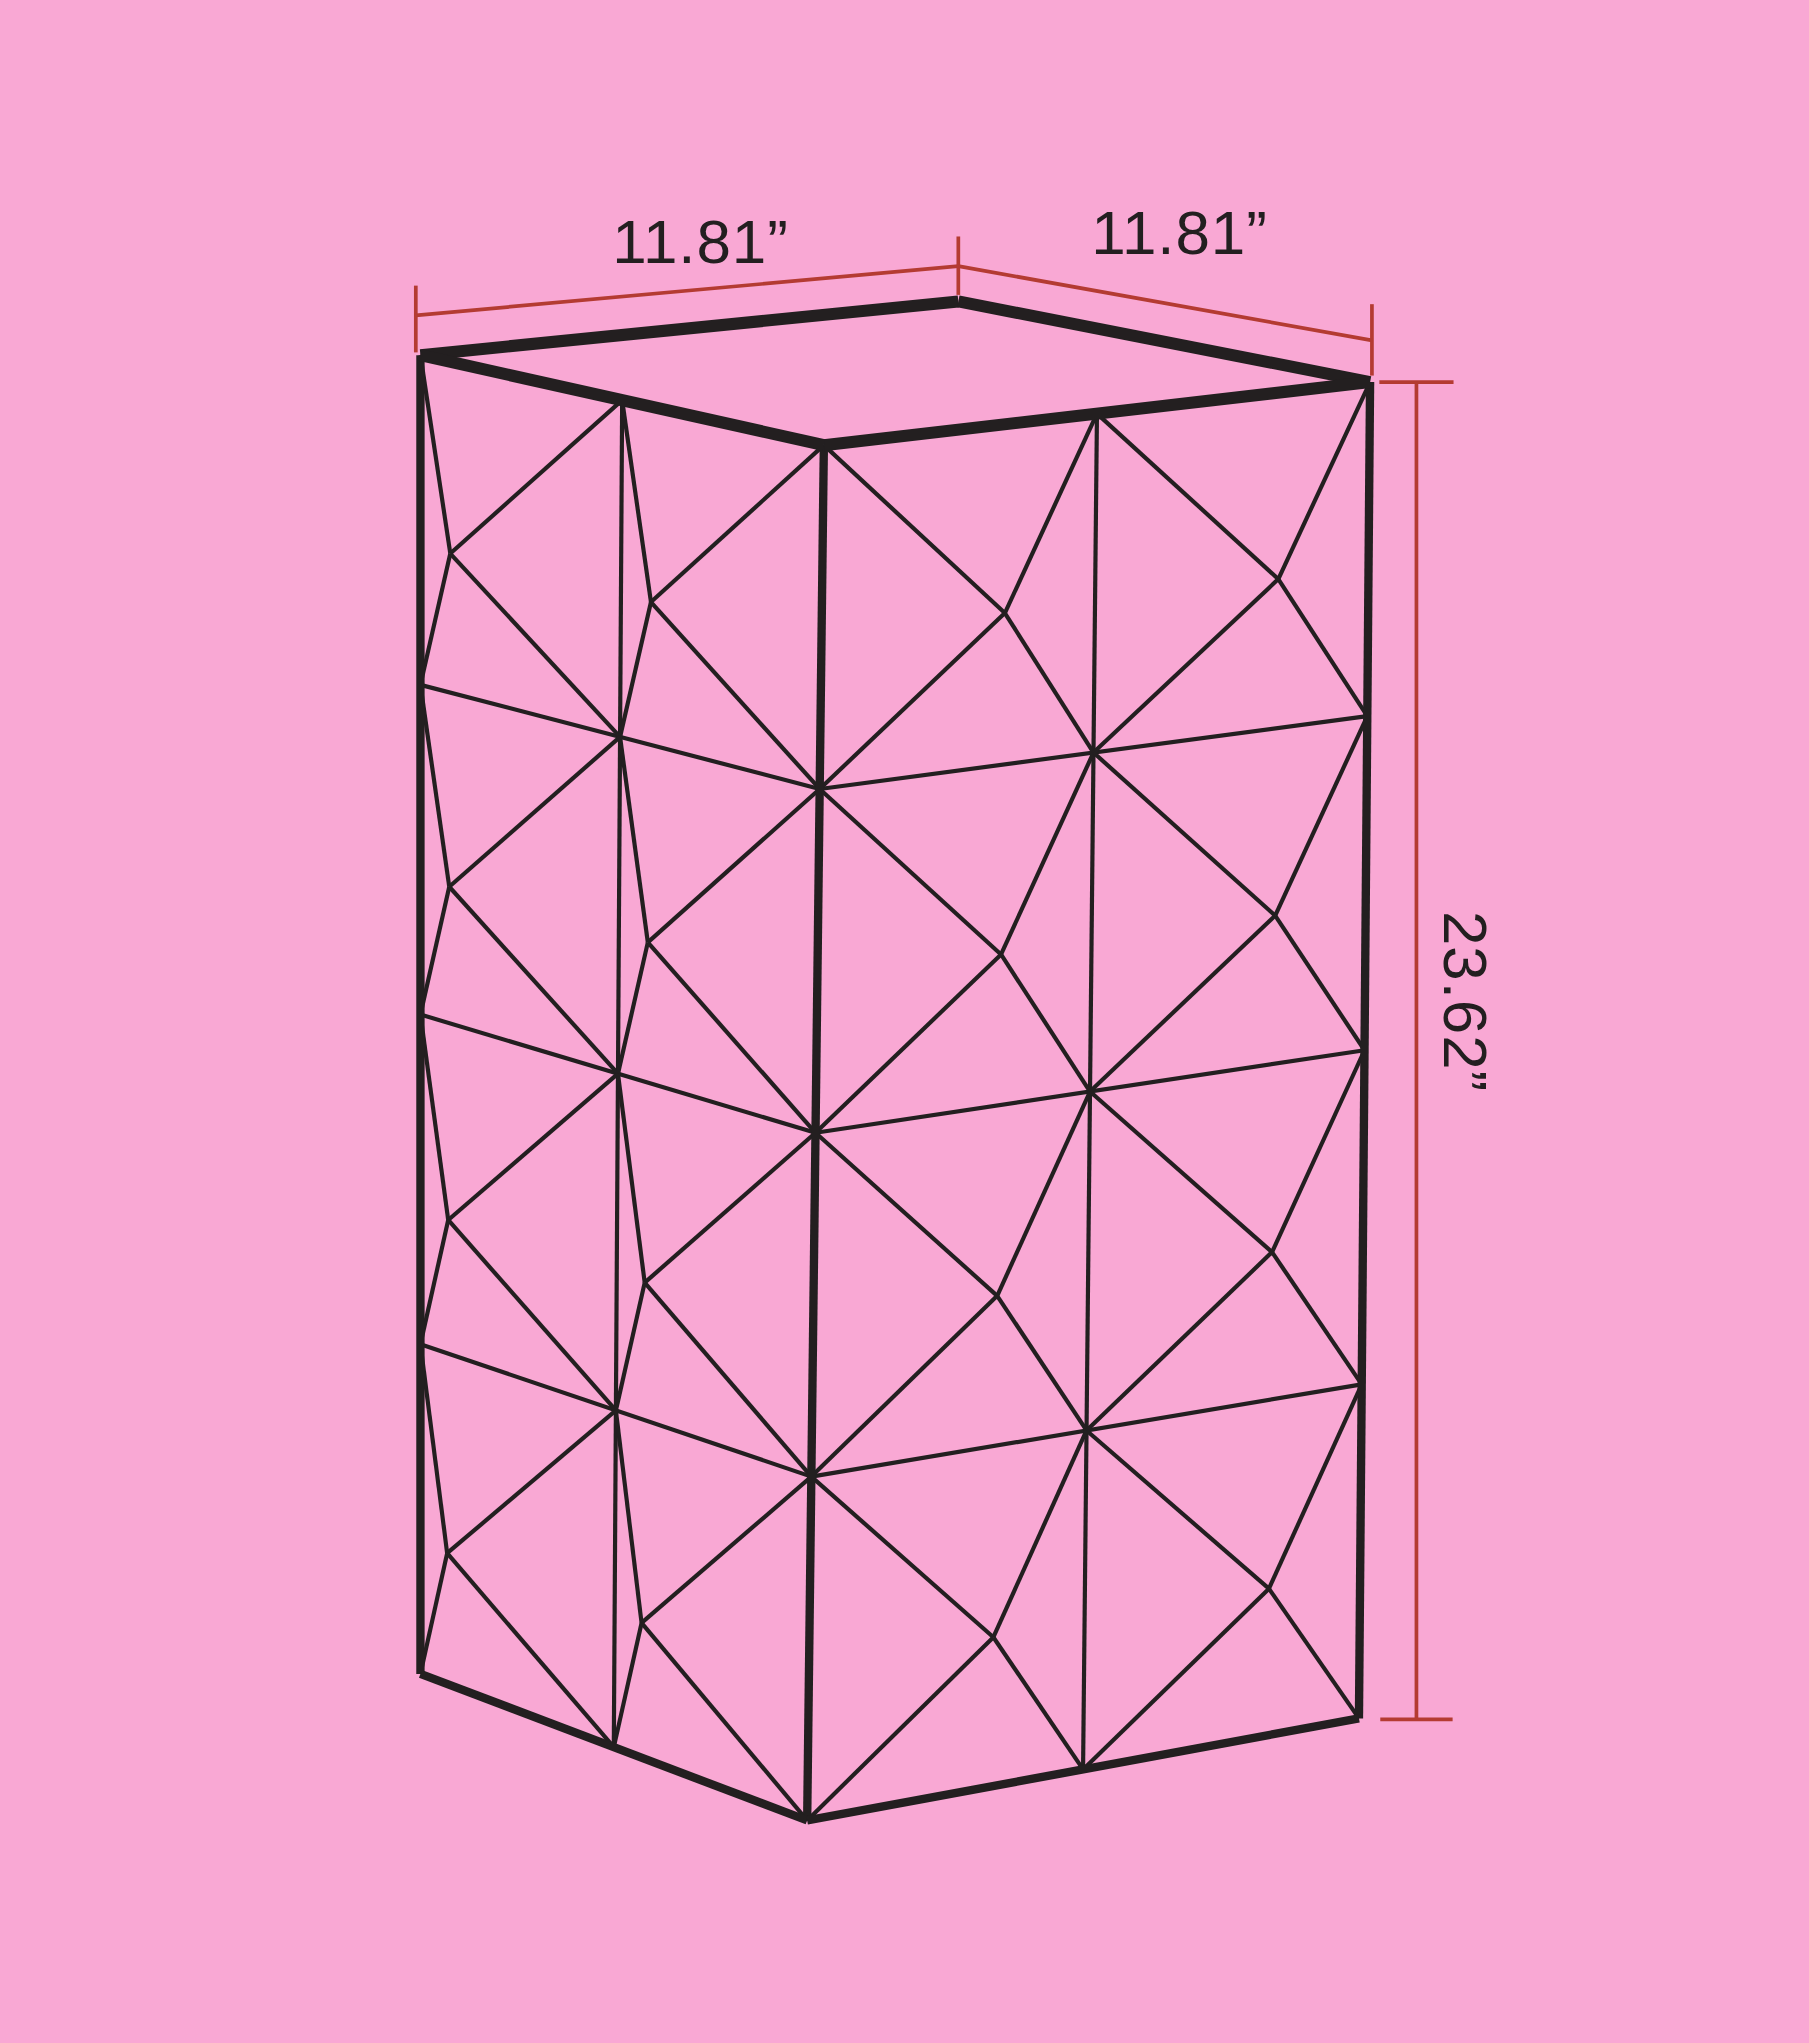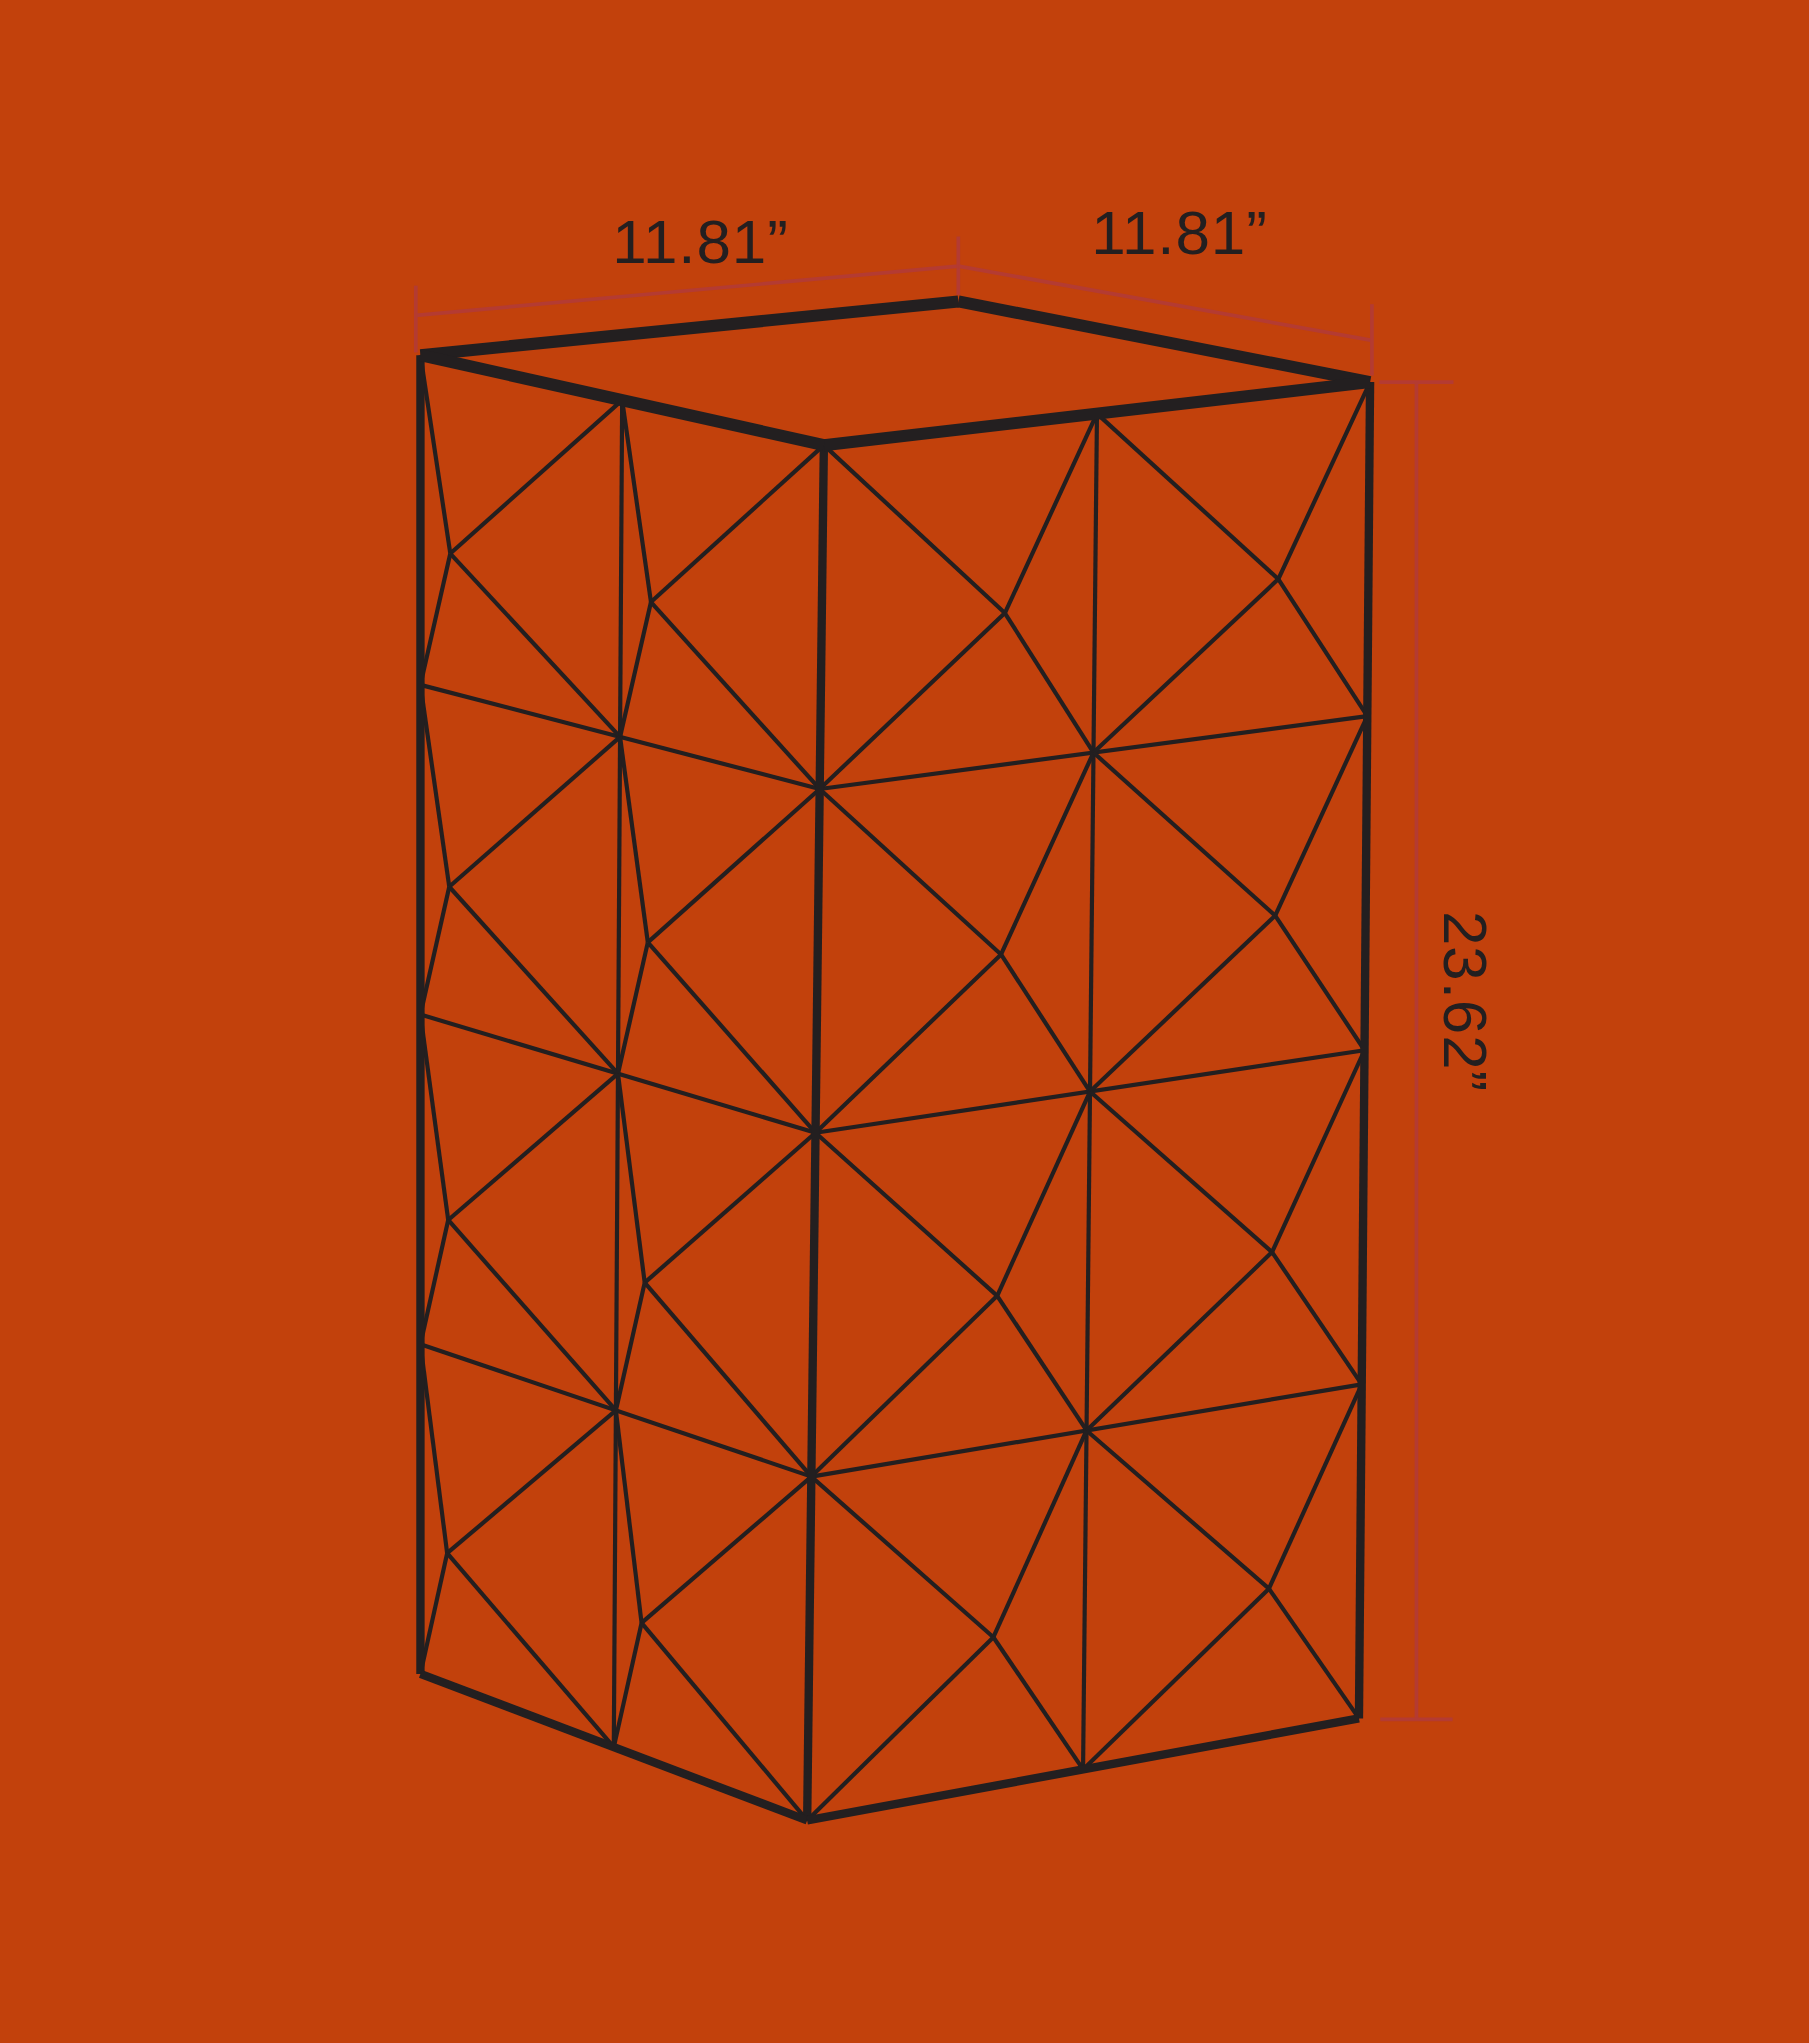--- a/index.html
+++ b/index.html
@@ -4,21 +4,21 @@
 <style>
   html, body {
     margin: 0;
     padding: 0;
     background: #ffffff;
   }
   .canvas {
     position: relative;
     width: 1810px;
     height: 2043px;
-    background: #c2410c;
+    background: #f9a8d4;
     overflow: hidden;
     font-family: "Liberation Sans", sans-serif;
   }
   .diagram-svg {
     position: absolute;
     left: 0;
     top: 0;
   }
   .dim-label {
     position: absolute;

